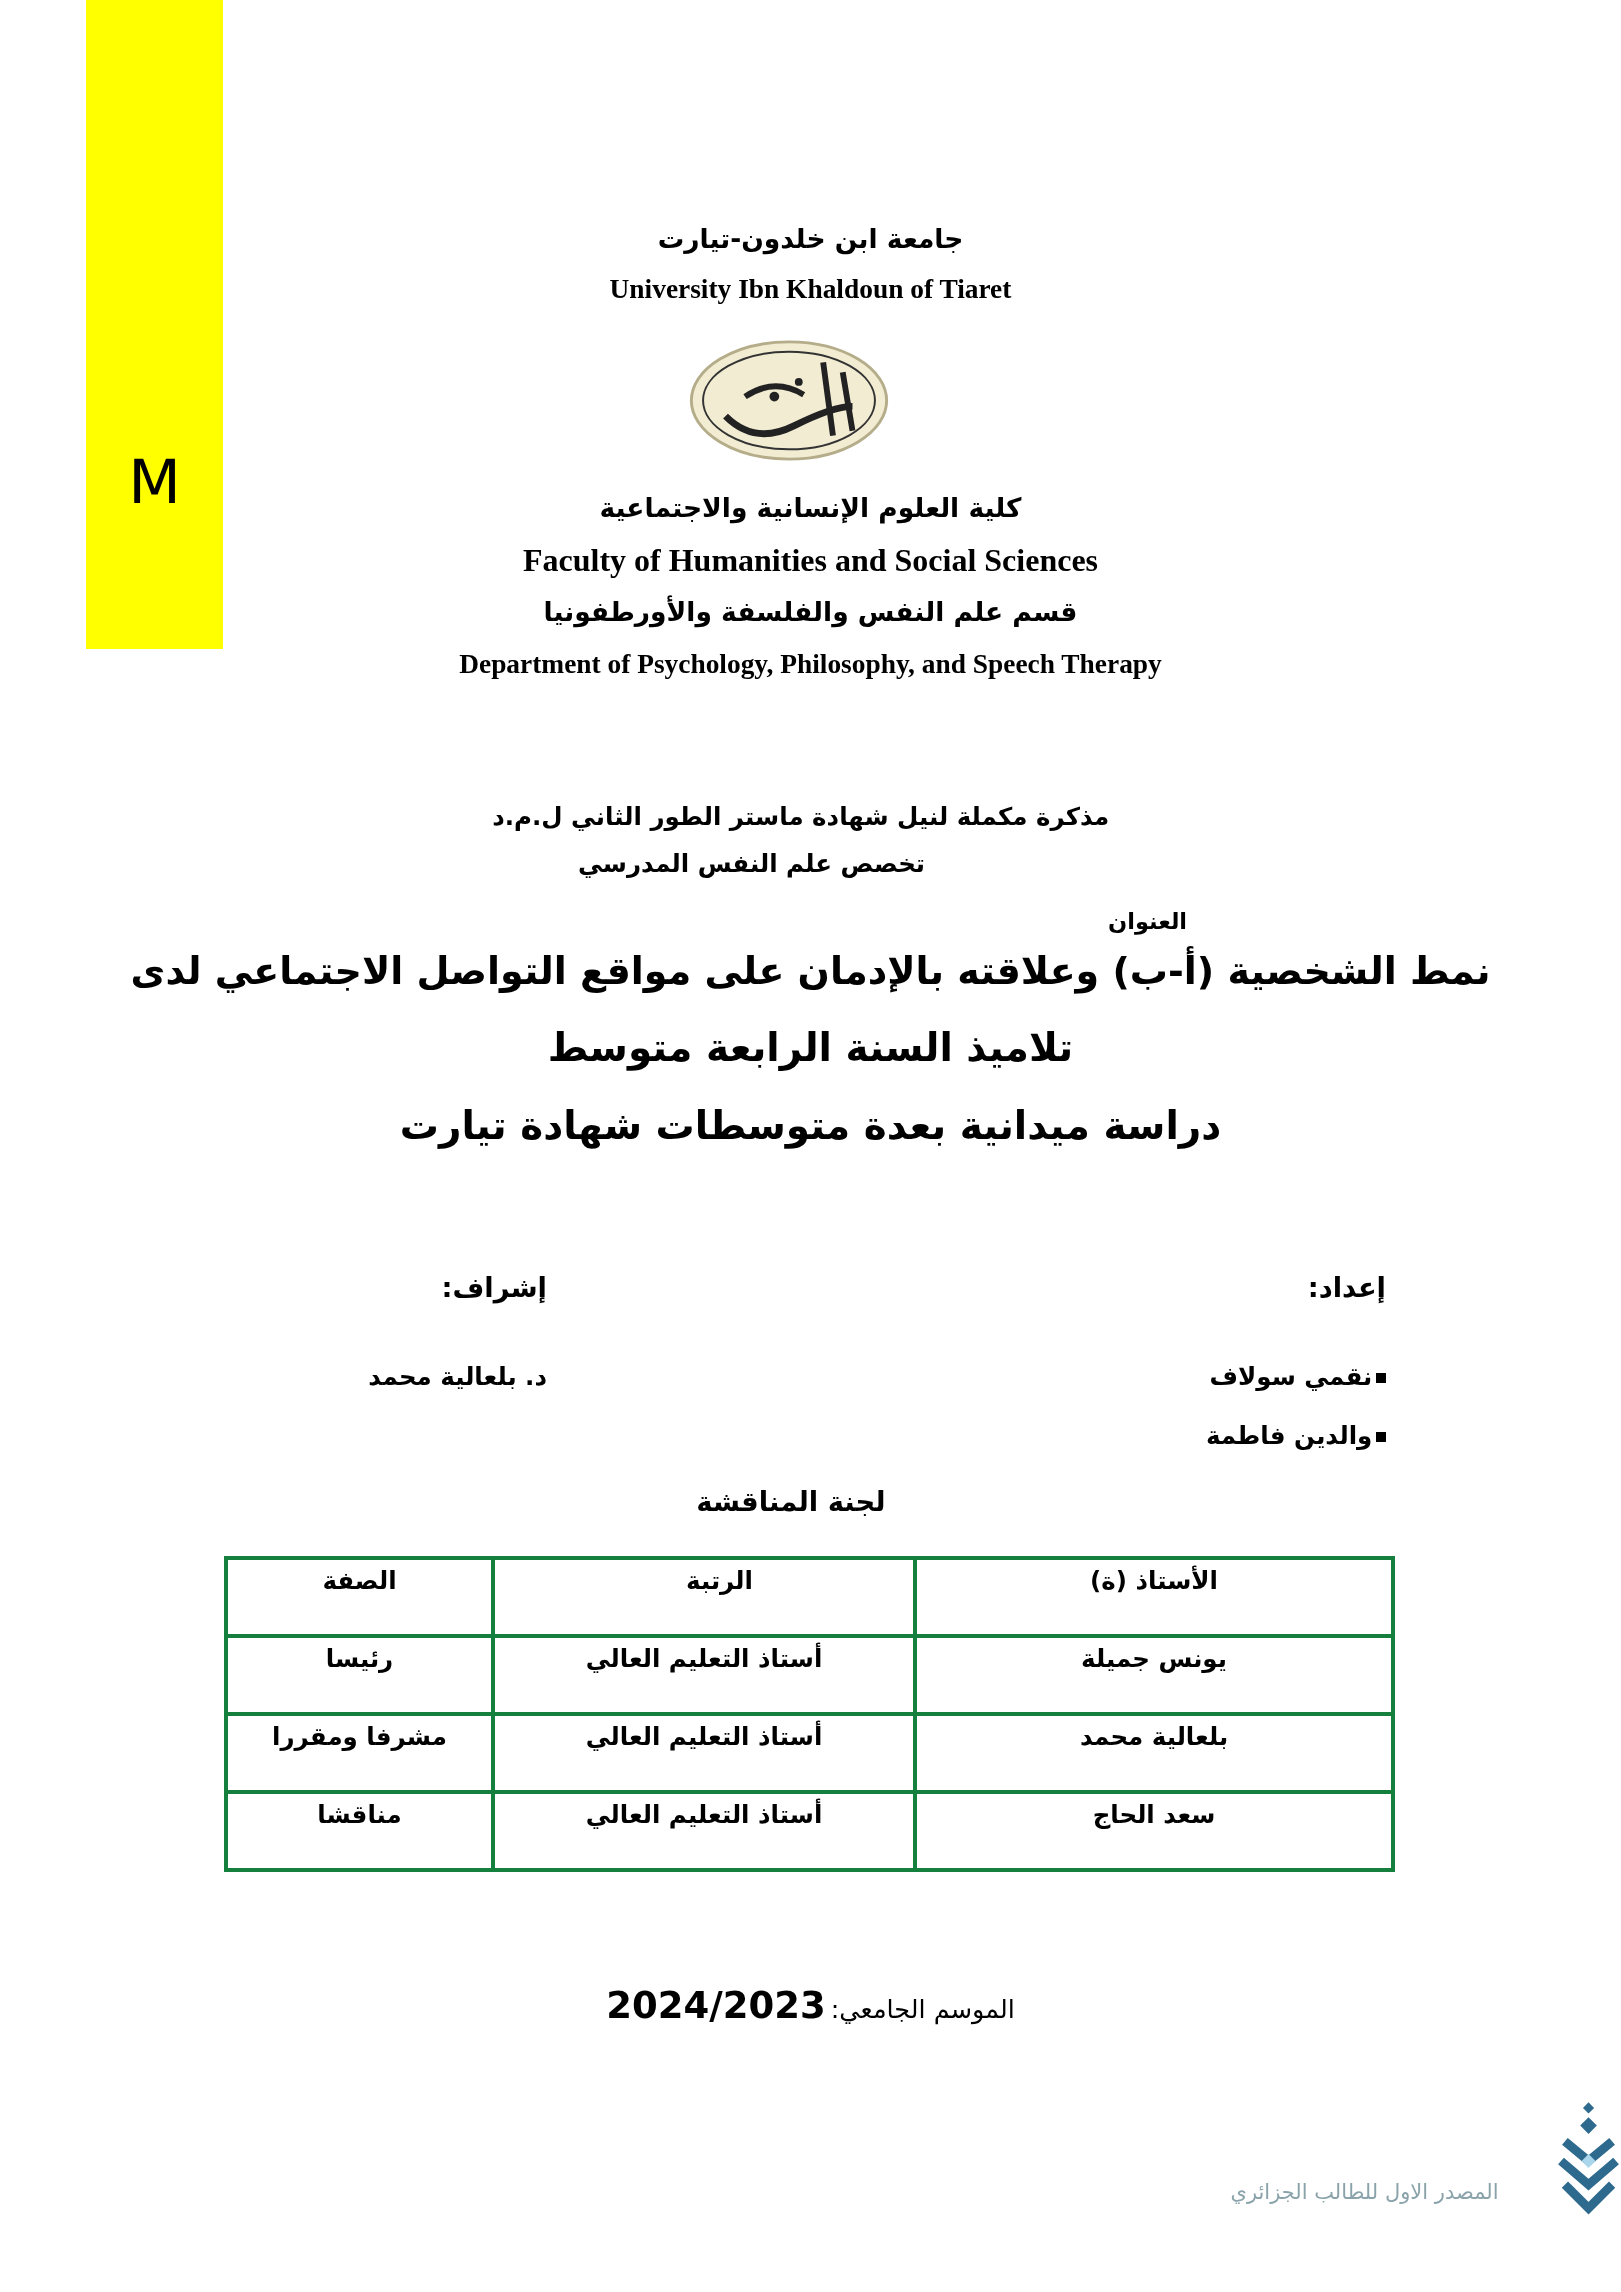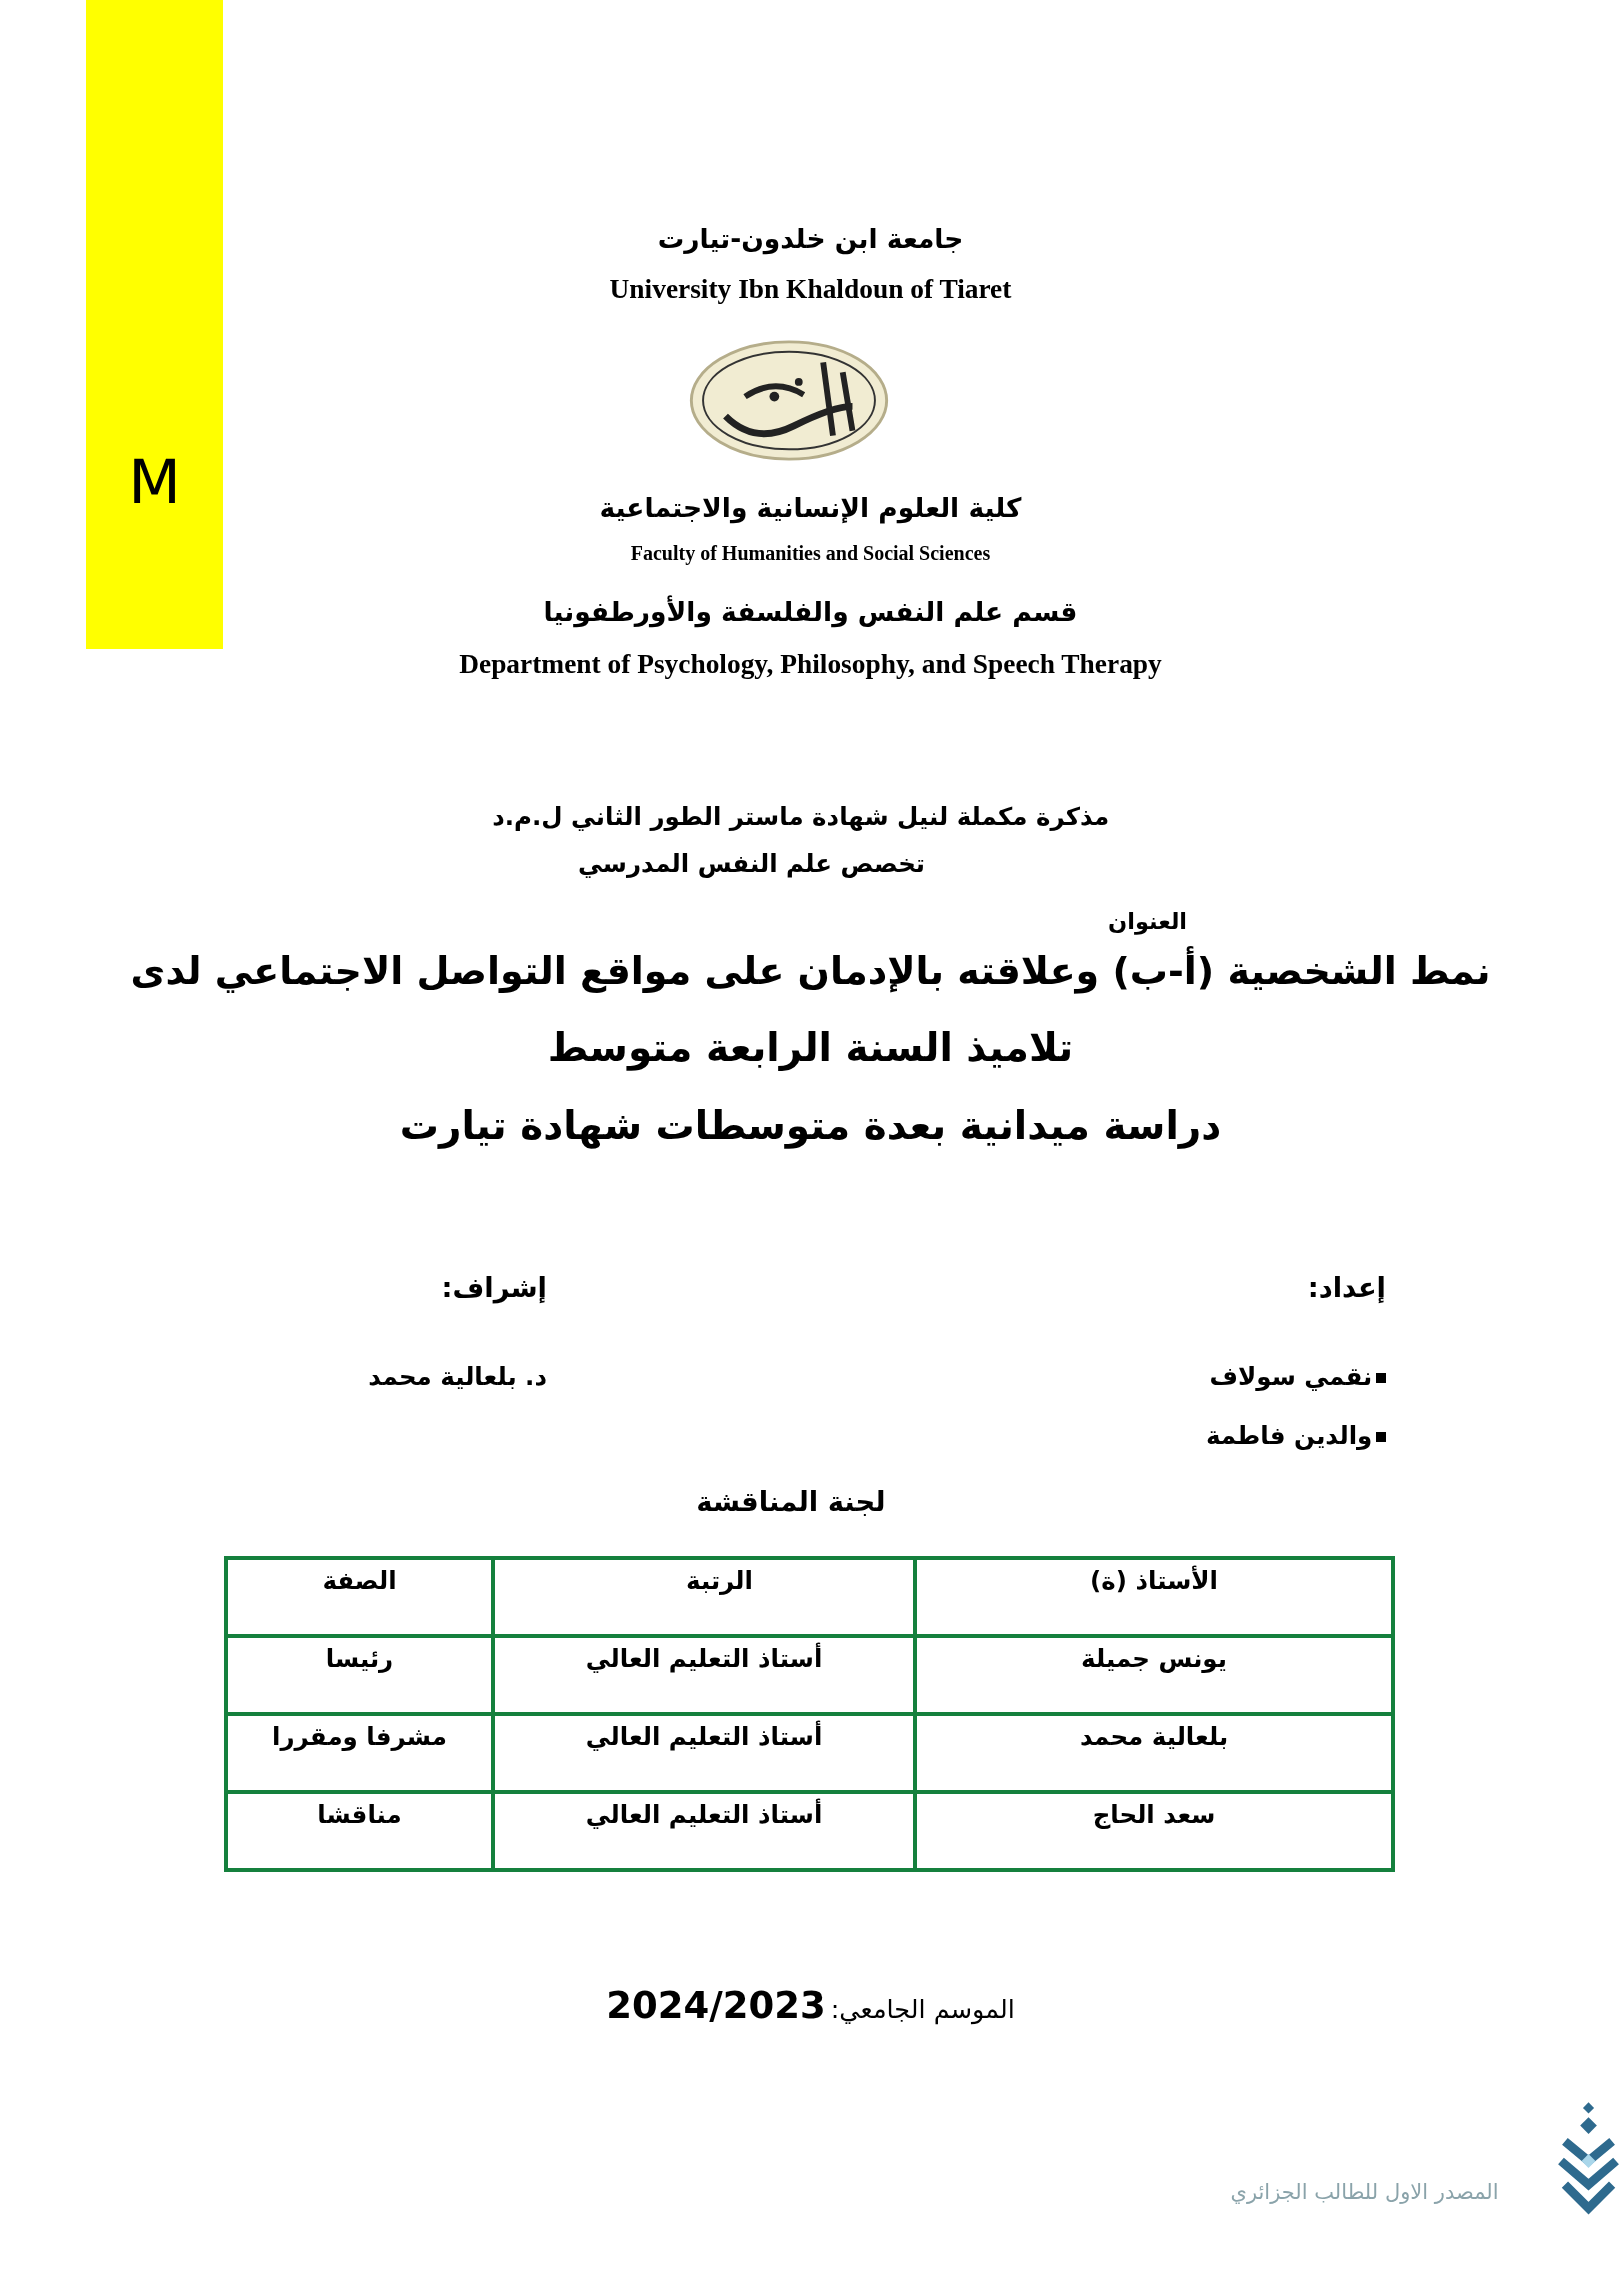--- a/index.html
+++ b/index.html
@@ -38,21 +38,21 @@
     <ellipse cx="105" cy="64" rx="88" ry="50" fill="none" stroke="#333" stroke-width="2"></ellipse>
     <path d="M40 80 Q70 110 110 90 T170 70" stroke="#222" stroke-width="7" fill="none"></path>
     <path d="M60 60 Q90 40 120 58" stroke="#222" stroke-width="6" fill="none"></path>
     <path d="M140 25 L150 100 M160 35 L170 95" stroke="#222" stroke-width="6" fill="none"></path>
     <circle cx="90" cy="60" r="5" fill="#222"></circle>
       <circle cx="115" cy="45" r="4" fill="#222"></circle>
   </svg>
 </div>
 
 <div class="abs center ar" style="top:492px;font-size:26.5px;">كلية العلوم الإنسانية والاجتماعية</div>
-<div class="abs center en" style="top:542px;font-size:20px;">Faculty of Humanities and Social Sciences</div>
+<div class="abs center en" style="top:542px;font-size:32px;">Faculty of Humanities and Social Sciences</div>
 <div class="abs center ar" style="top:596px;font-size:26.5px;">قسم علم النفس والفلسفة والأورطفونيا</div>
 <div class="abs center en" style="top:649px;font-size:27.4px;">Department of Psychology, Philosophy, and Speech Therapy</div>
 
 <div class="abs center ar" style="top:802px;font-size:24.5px;left:-9.8px;">مذكرة مكملة لنيل شهادة ماستر الطور الثاني ل.م.د</div>
 <div class="abs center ar" style="top:849px;font-size:24.5px;left:-59px;">تخصص علم النفس المدرسي</div>
 <div class="abs ar" style="top:908px;left:1108px;font-size:22.5px;">العنوان</div>
 
 <div class="abs center title" style="top:949px;font-size:38px;">نمط الشخصية (أ-ب) وعلاقته بالإدمان على مواقع التواصل الاجتماعي لدى</div>
 <div class="abs center title" style="top:1025px;">تلاميذ السنة الرابعة متوسط</div>
 <div class="abs center title" style="top:1103px;">دراسة ميدانية بعدة متوسطات شهادة تيارت</div>

